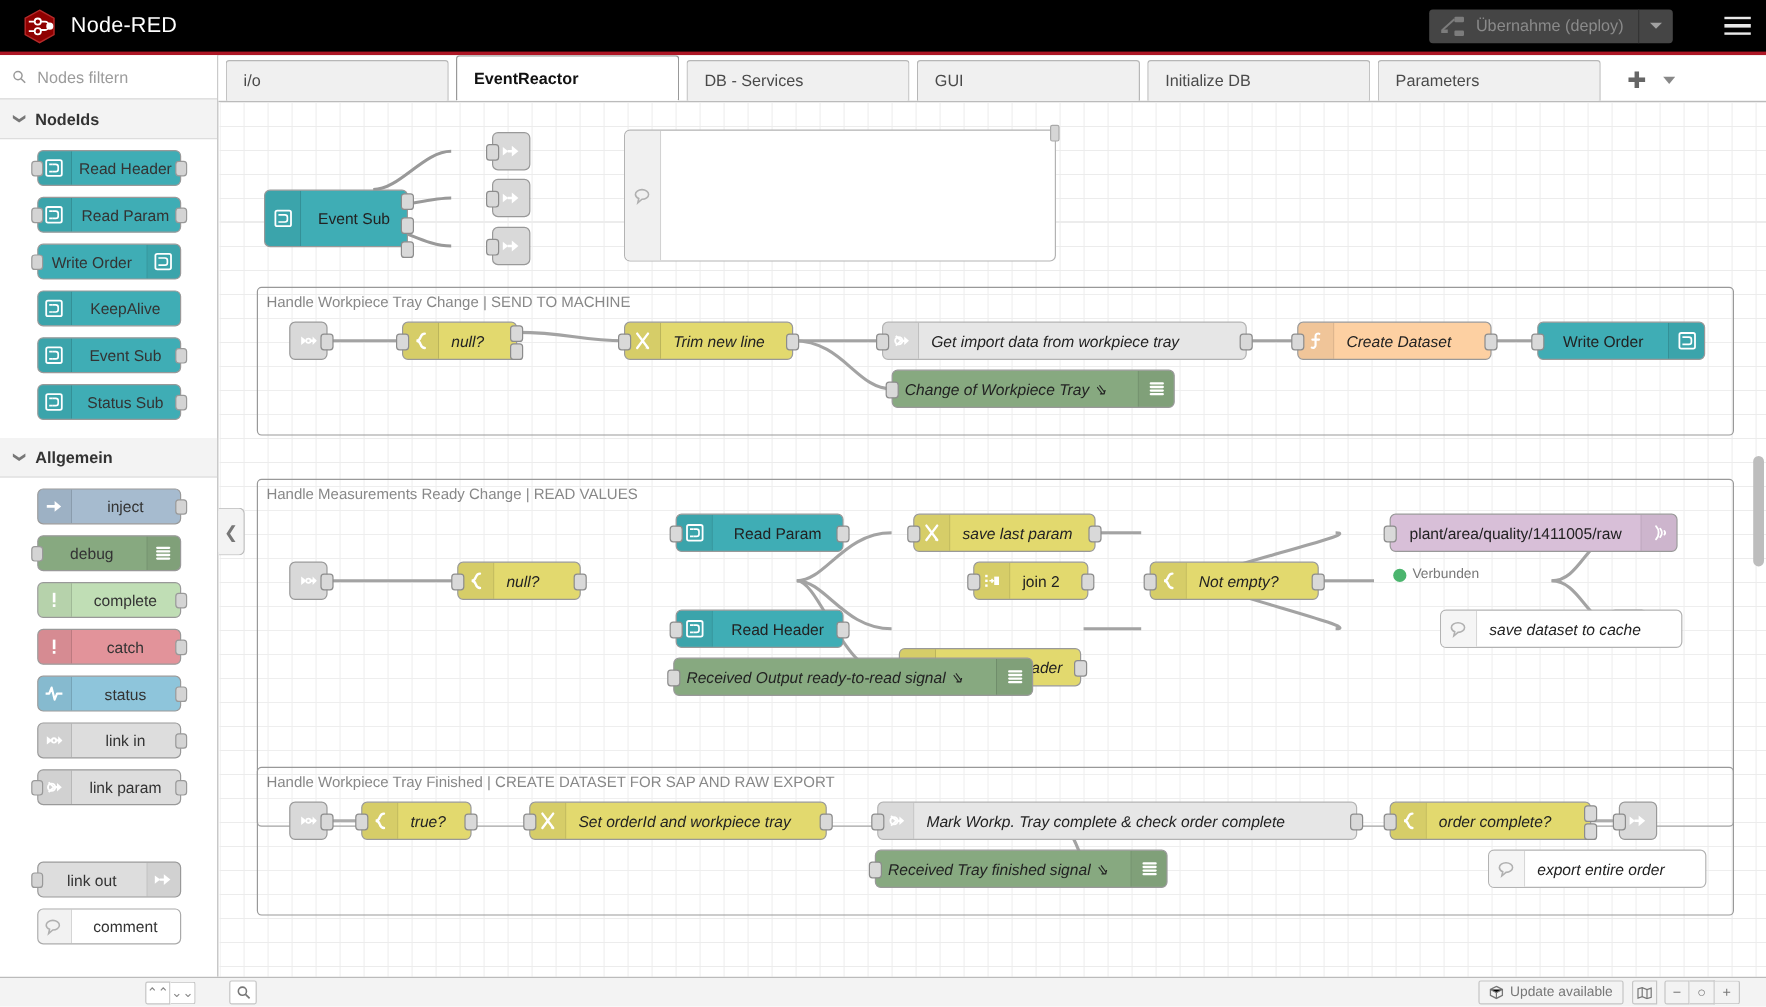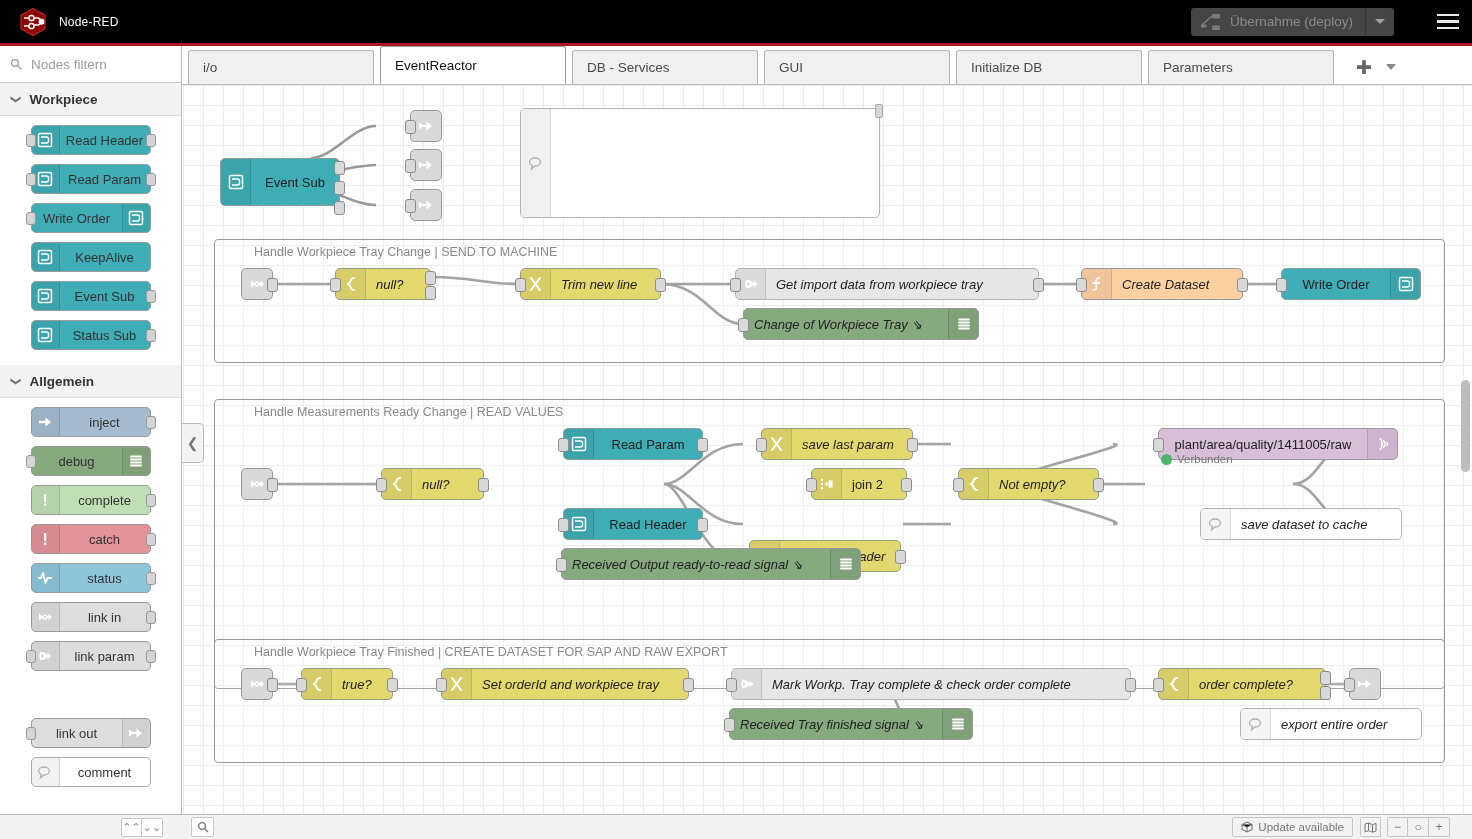--- a/index.html
+++ b/index.html
@@ -13,21 +13,21 @@
   #app { position: relative; width: 1472px; height: 839px; }
 
   
   #header {
     position: absolute; left: 0; top: 0; width: 1472px; height: 46px;
     background: #000; border-bottom: 3px solid #ad1625;
     display: flex; align-items: center;
   }
   #brand { display: flex; align-items: center; margin-left: 18px; }
   #brand .logo { width: 30px; height: 30px; margin-right: 11px; }
-  #brand .title { color: #fff; font-size: 12px; letter-spacing: .2px; }
+  #brand .title { color: #fff; font-size: 18px; letter-spacing: .2px; }
 
   #header-right { margin-left: auto; display: flex; align-items: center; gap: 26px; }
   #deploy-btn {
     display: flex; align-items: center; height: 28px;
     background: #4d4d4d; border-radius: 3px; cursor: default;
     opacity: .9;
   }
   #deploy-main {
     display: flex; align-items: center; height: 28px; padding: 0 12px 0 9px;
     border-right: 1px solid #3a3a3a;
@@ -93,21 +93,21 @@
     background: #fff; border-bottom: 1px solid #bbb; display: flex; align-items: flex-end;
   }
   .tab {
     height: 34px; min-width: 95px; margin-left: 6px; padding: 0 14px;
     background: #f0f0f0; border: 1px solid #b7b7b7; border-bottom: none;
     border-radius: 3px 3px 0 0; display: flex; align-items: center;
     font-size: 13.5px; color: #4a4a4a; cursor: pointer; white-space: nowrap;
   }
   .tab.wide { min-width: 186px; }
   .tab.active {
-    background: #fff; color: #111; font-weight: normal; height: 38px;
+    background: #fff; color: #111; font-weight: bold; height: 38px;
     border-color: #999; border-bottom: 1px solid #fff; position: relative; z-index: 3;
   }
   #tab-actions { margin-left: 10px; display: flex; align-items: center; height: 34px; gap: 14px; padding: 0 12px; }
   #tab-actions .plus { font-size: 19px; color: #666; line-height: 1; cursor: pointer; }
   #tab-actions .caret { width: 0; height: 0; border-left: 5px solid transparent;
     border-right: 5px solid transparent; border-top: 6px solid #888; cursor: pointer; }
 
   
   #canvas {
     position: absolute; left: 183px; top: 85px; width: 1289px; height: 729px;
@@ -121,21 +121,20 @@
   #canvas-inner { position: absolute; left: 0; top: 0; width: 1289px; height: 729px; }
 
   
   .group {
     position: absolute; border: 1px solid #999; border-radius: 4px;
     background: rgba(255,255,255,.10);
   }
   .group-label {
     position: absolute; top: 5px; left: 7px; font-size: 12.5px; color: #888;
     white-space: nowrap;
-    margin-left: 32px;
   }
 
   
   .node {
     position: absolute; height: 32px; border-radius: 5px; border: 1px solid #999;
     display: flex; align-items: center; font-size: 13px; color: #222;
     cursor: pointer;
   }
   .node .nicon {
     width: 30px; height: 100%; display: flex; align-items: center; justify-content: center;
@@ -280,21 +279,21 @@
         <svg class="gi" width="12" height="12" viewBox="0 0 12 12">
           <circle cx="5" cy="5" r="3.4" fill="none" stroke="#999" stroke-width="1.2"></circle>
           <path d="M7.6 7.6 L11 11" stroke="#999" stroke-width="1.3"></path>
         </svg>
       </span>
       <input id="palette-input" type="text" placeholder="Nodes filtern" style="">
     </div>
     <div id="palette-cats">
         <div class="cat-header">
           <span class="chev" style="transform: rotate(90deg);">❯</span>
-                 <span>Workpiece</span>
+                 <span>NodeIds</span>
         </div>
         <div class="cat-body">
           <div class="pnode" style="background: rgb(63, 173, 181);">
             <span class="picon-l">
               <svg class="gi" width="18" height="18" viewBox="0 0 18 18">
                 <rect x="2.5" y="2.5" width="13" height="13" rx="1.5" fill="none" stroke="#fff" stroke-width="1.5"></rect>
                 <path d="M5 6 h3 M5 12 h3" stroke="#fff" stroke-width="1.4"></path>
                 <path d="M8 6 h2.5 a2 2 0 0 1 2 2 v2 a2 2 0 0 1 -2 2 h-2.5" fill="none" stroke="#fff" stroke-width="1.4"></path>
               </svg>
             </span>
@@ -766,21 +765,21 @@
             <svg class="gi" width="18" height="18" viewBox="0 0 18 18">
               <g fill="none" stroke="#fff" stroke-width="1.5" stroke-linecap="round">
                  <path d="M6 3.5 a8 8 0 0 1 0 11"></path>
                 <path d="M9.5 5.5 a5 5 0 0 1 0 7"></path>
                 <path d="M13 7.5 a2.3 2.3 0 0 1 0 3"></path>
               </g>
             </svg>
           </span>
           <span class="nport" style="top: 9px; left: -6px;"></span>
         </div>
-        <div class="status-dot-wrap" style="left: 978px; top: 368px;">
+        <div class="status-dot-wrap" style="left: 978px; top: 388px;">
           <span class="status-dot green"></span>
   <span>Verbunden</span>
         </div>
         <div class="node small" style="left: 1158px; top: 423px; width: 32px; background: rgb(217, 217, 217);">
           <span class="nicon">
             <svg class="gi" width="18" height="18" viewBox="0 0 18 18">
               <path d="M2 5.5 L6.5 9 L2 12.5" fill="#fff"></path>
                 <path d="M6 9 h4" stroke="#fff" stroke-width="2"></path>
                 <path d="M9.5 4.5 L15 9 L9.5 13.5 Z" fill="#fff"></path>
             </svg>

